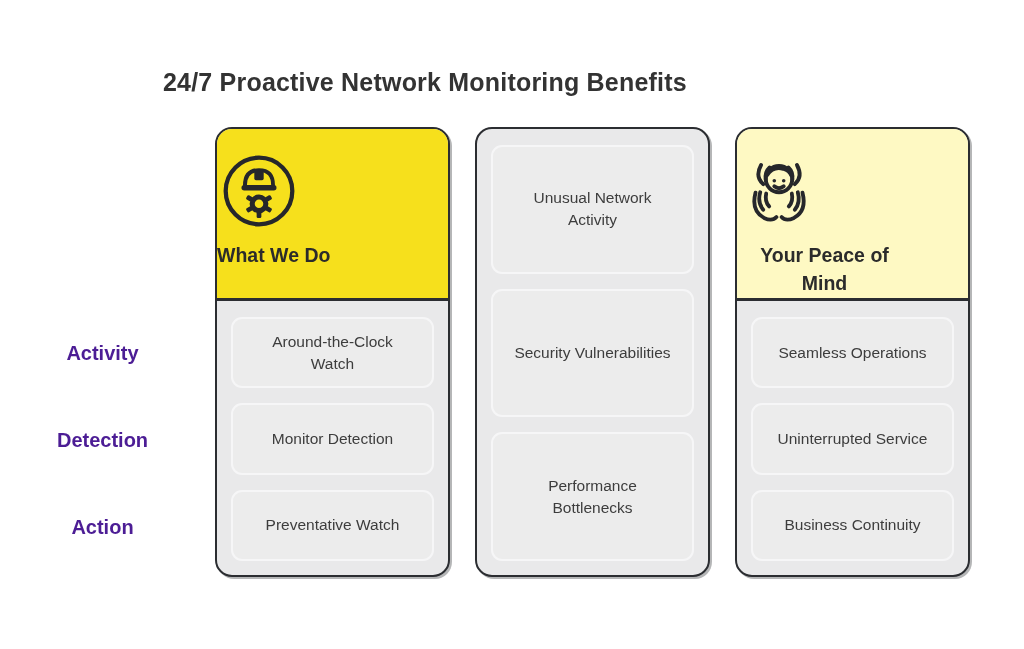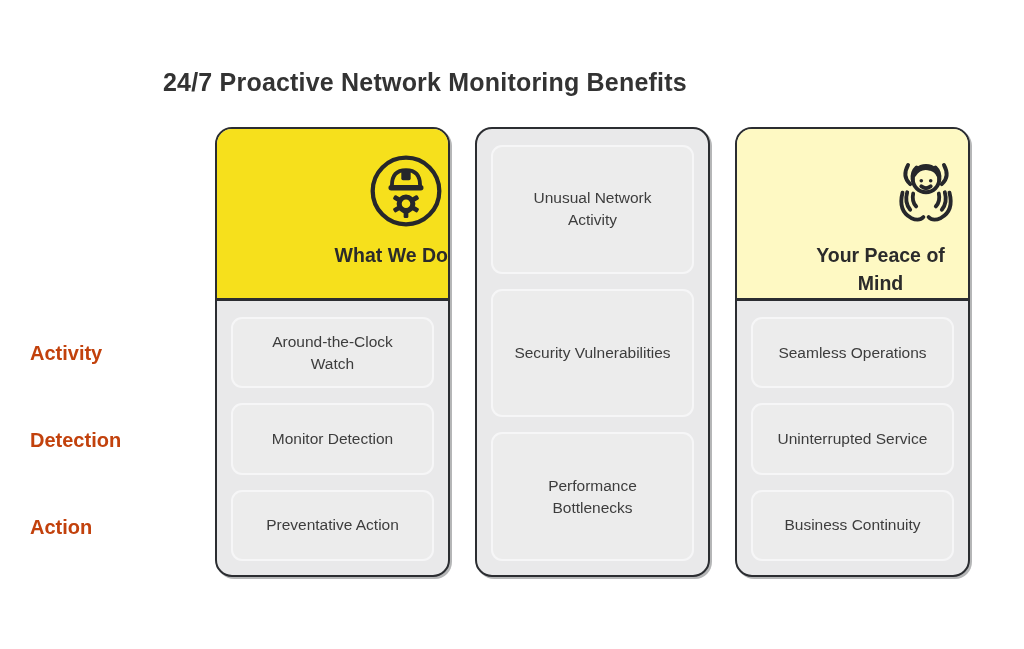--- a/index.html
+++ b/index.html
@@ -20,24 +20,24 @@
     font-weight: bold;
     letter-spacing: 0.2px;
     color: #333333;
     white-space: nowrap;
   }
 
   .row-label {
     position: absolute;
     left: 30px;
     width: 145px;
-    text-align: left;
+    text-align: center;
     font-size: 20px;
     font-weight: bold;
-    color: #c2410c;
+    color: #4c1d95;
     line-height: 26px;
   }
   #row-label-0 { top: 340px; }
   #row-label-1 { top: 427px; }
   #row-label-2 { top: 514px; }
 
   .card {
     position: absolute;
     top: 127px;
     width: 235px;
@@ -53,21 +53,21 @@
   #card-0 { left: 215px; }
   #card-1 { left: 475px; }
   #card-2 { left: 735px; }
 
   .card-header {
     height: 172px;
     flex: 0 0 auto;
     border-bottom: 3.5px solid #2b2d31;
     display: flex;
     flex-direction: column;
-    align-items: flex-end;
+    align-items: flex-start;
     padding-top: 20px;
   }
   .card-header .icon-wrap {
     width: 84px;
     height: 84px;
     flex: 0 0 auto;
     display: flex;
     align-items: center;
     justify-content: center;
   }
@@ -138,21 +138,21 @@
     <div class="header-label">What We Do</div>
   </div>
   <div class="card-body">
     <div class="benefit-box">
         <span>Around-the-Clock Watch</span>
       </div>
     <div class="benefit-box">
         <span>Monitor Detection</span>
       </div>
     <div class="benefit-box">
-        <span>Preventative Action</span>
+        <span>Preventative Watch</span>
       </div>
   </div>
 </div>
 
 <div class="card" id="card-1">
   <div class="card-body">
     <div class="benefit-box">
         <span>Unusual Network Activity</span>
       </div>
     <div class="benefit-box">

